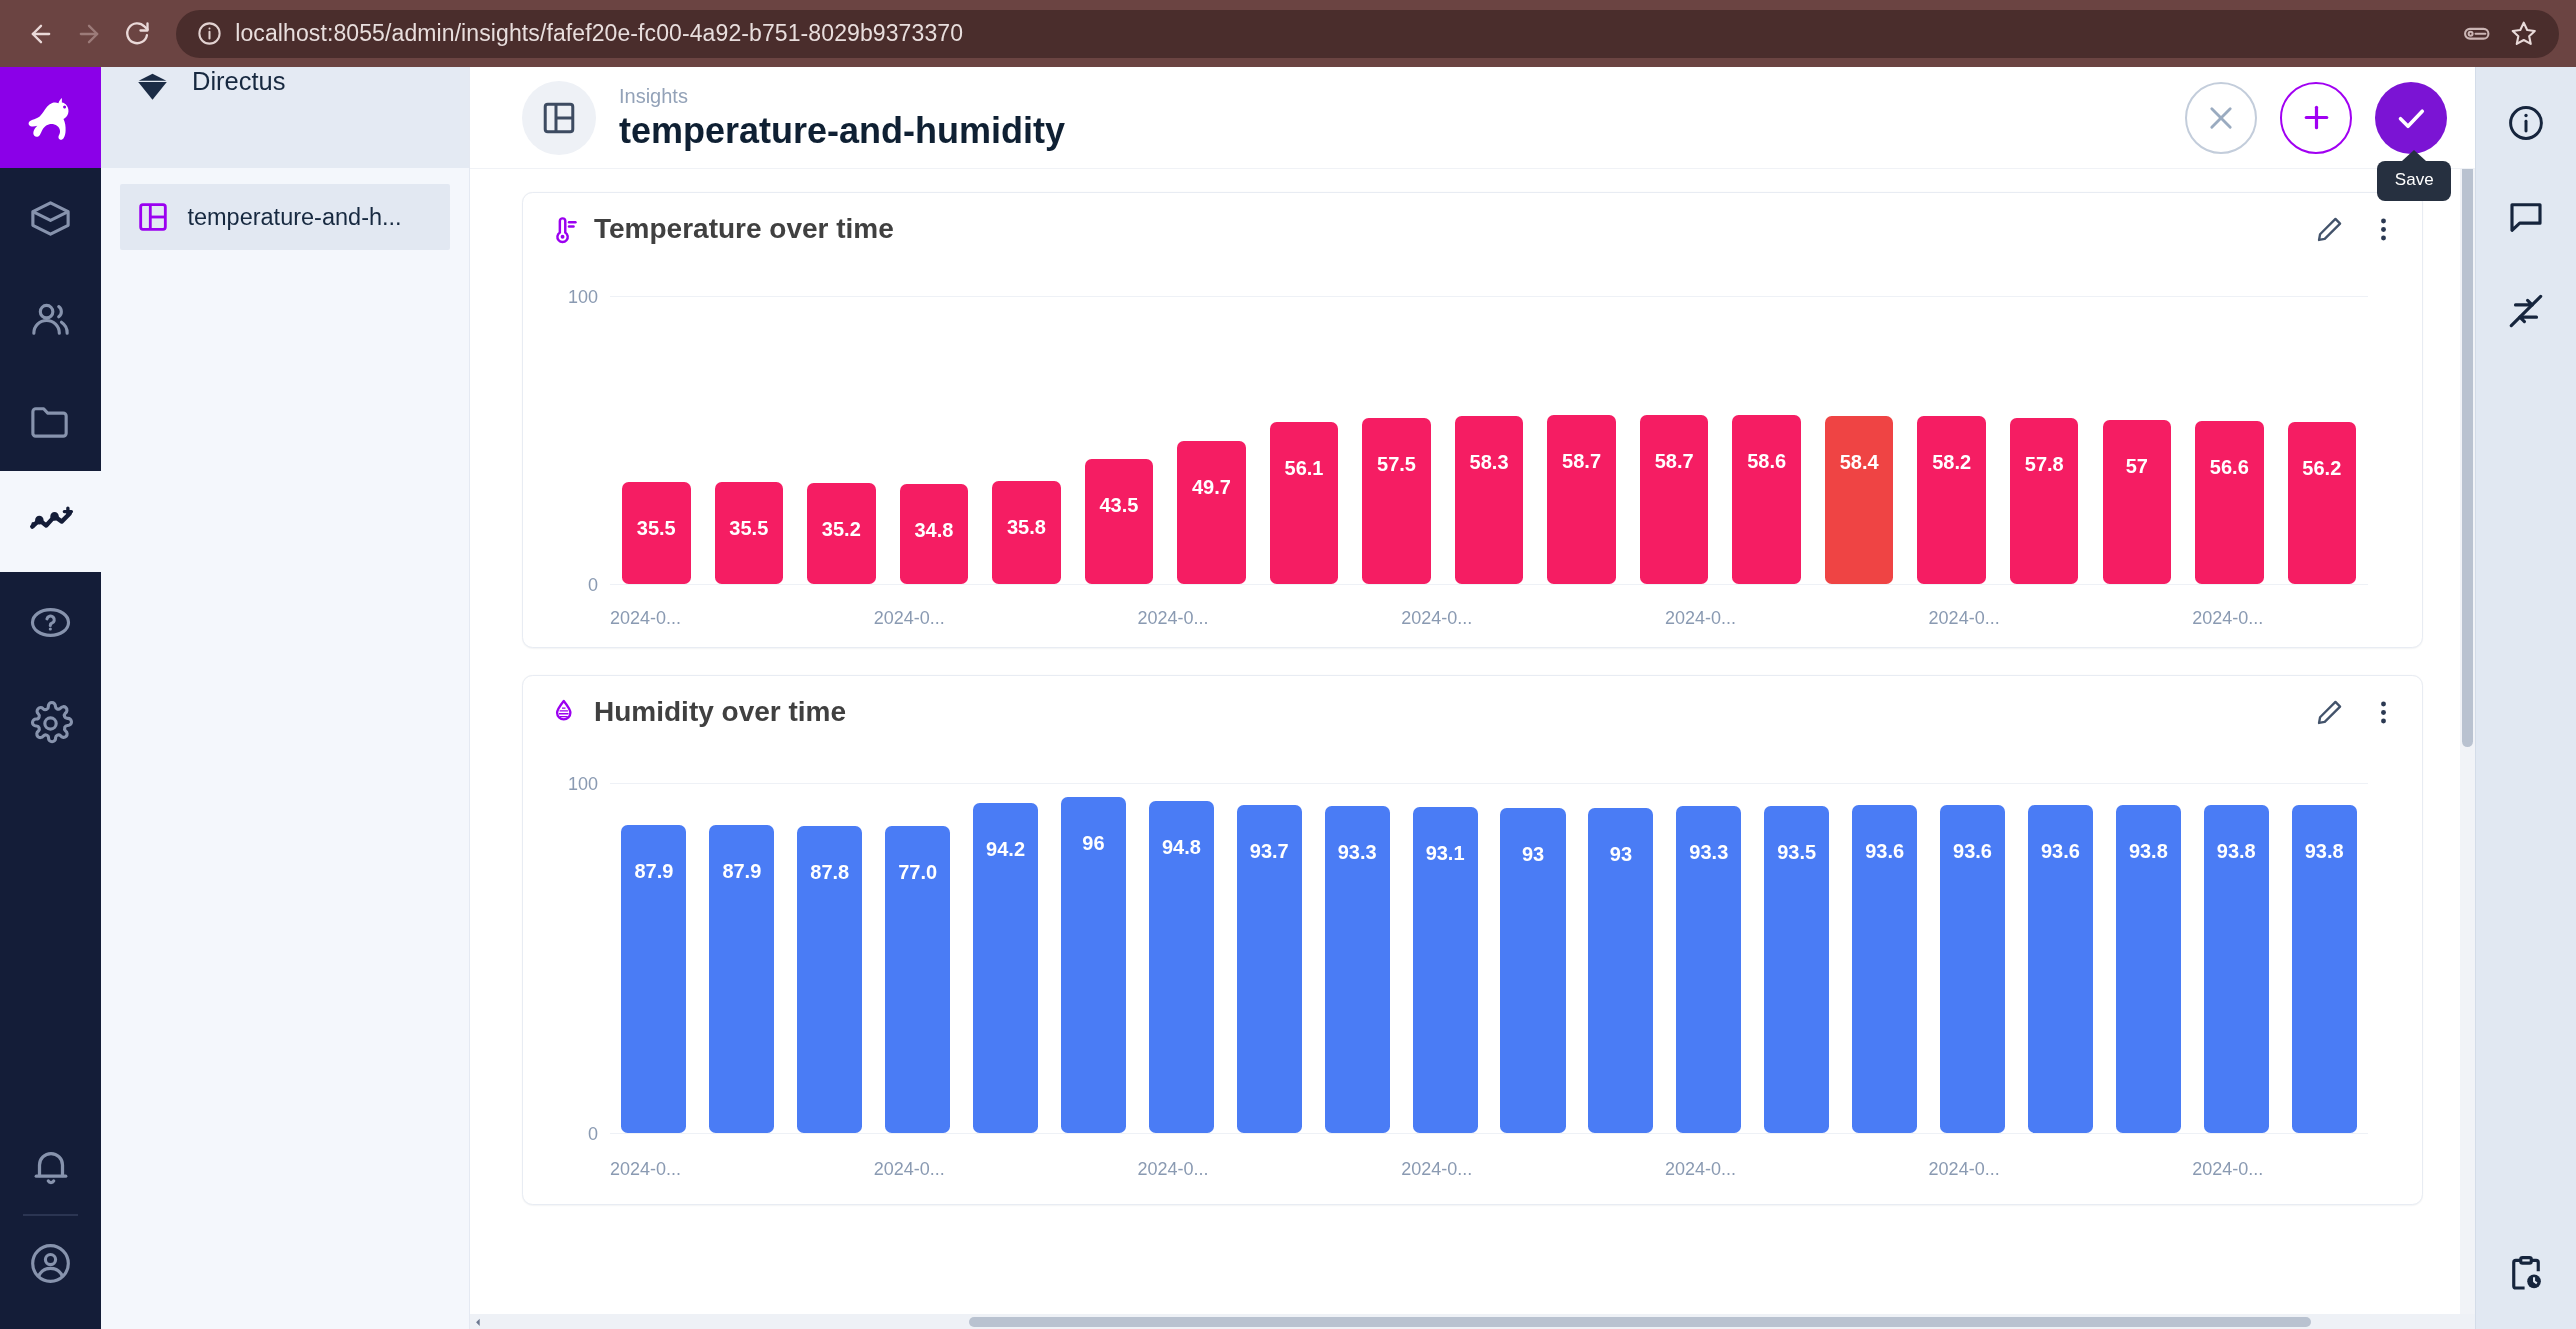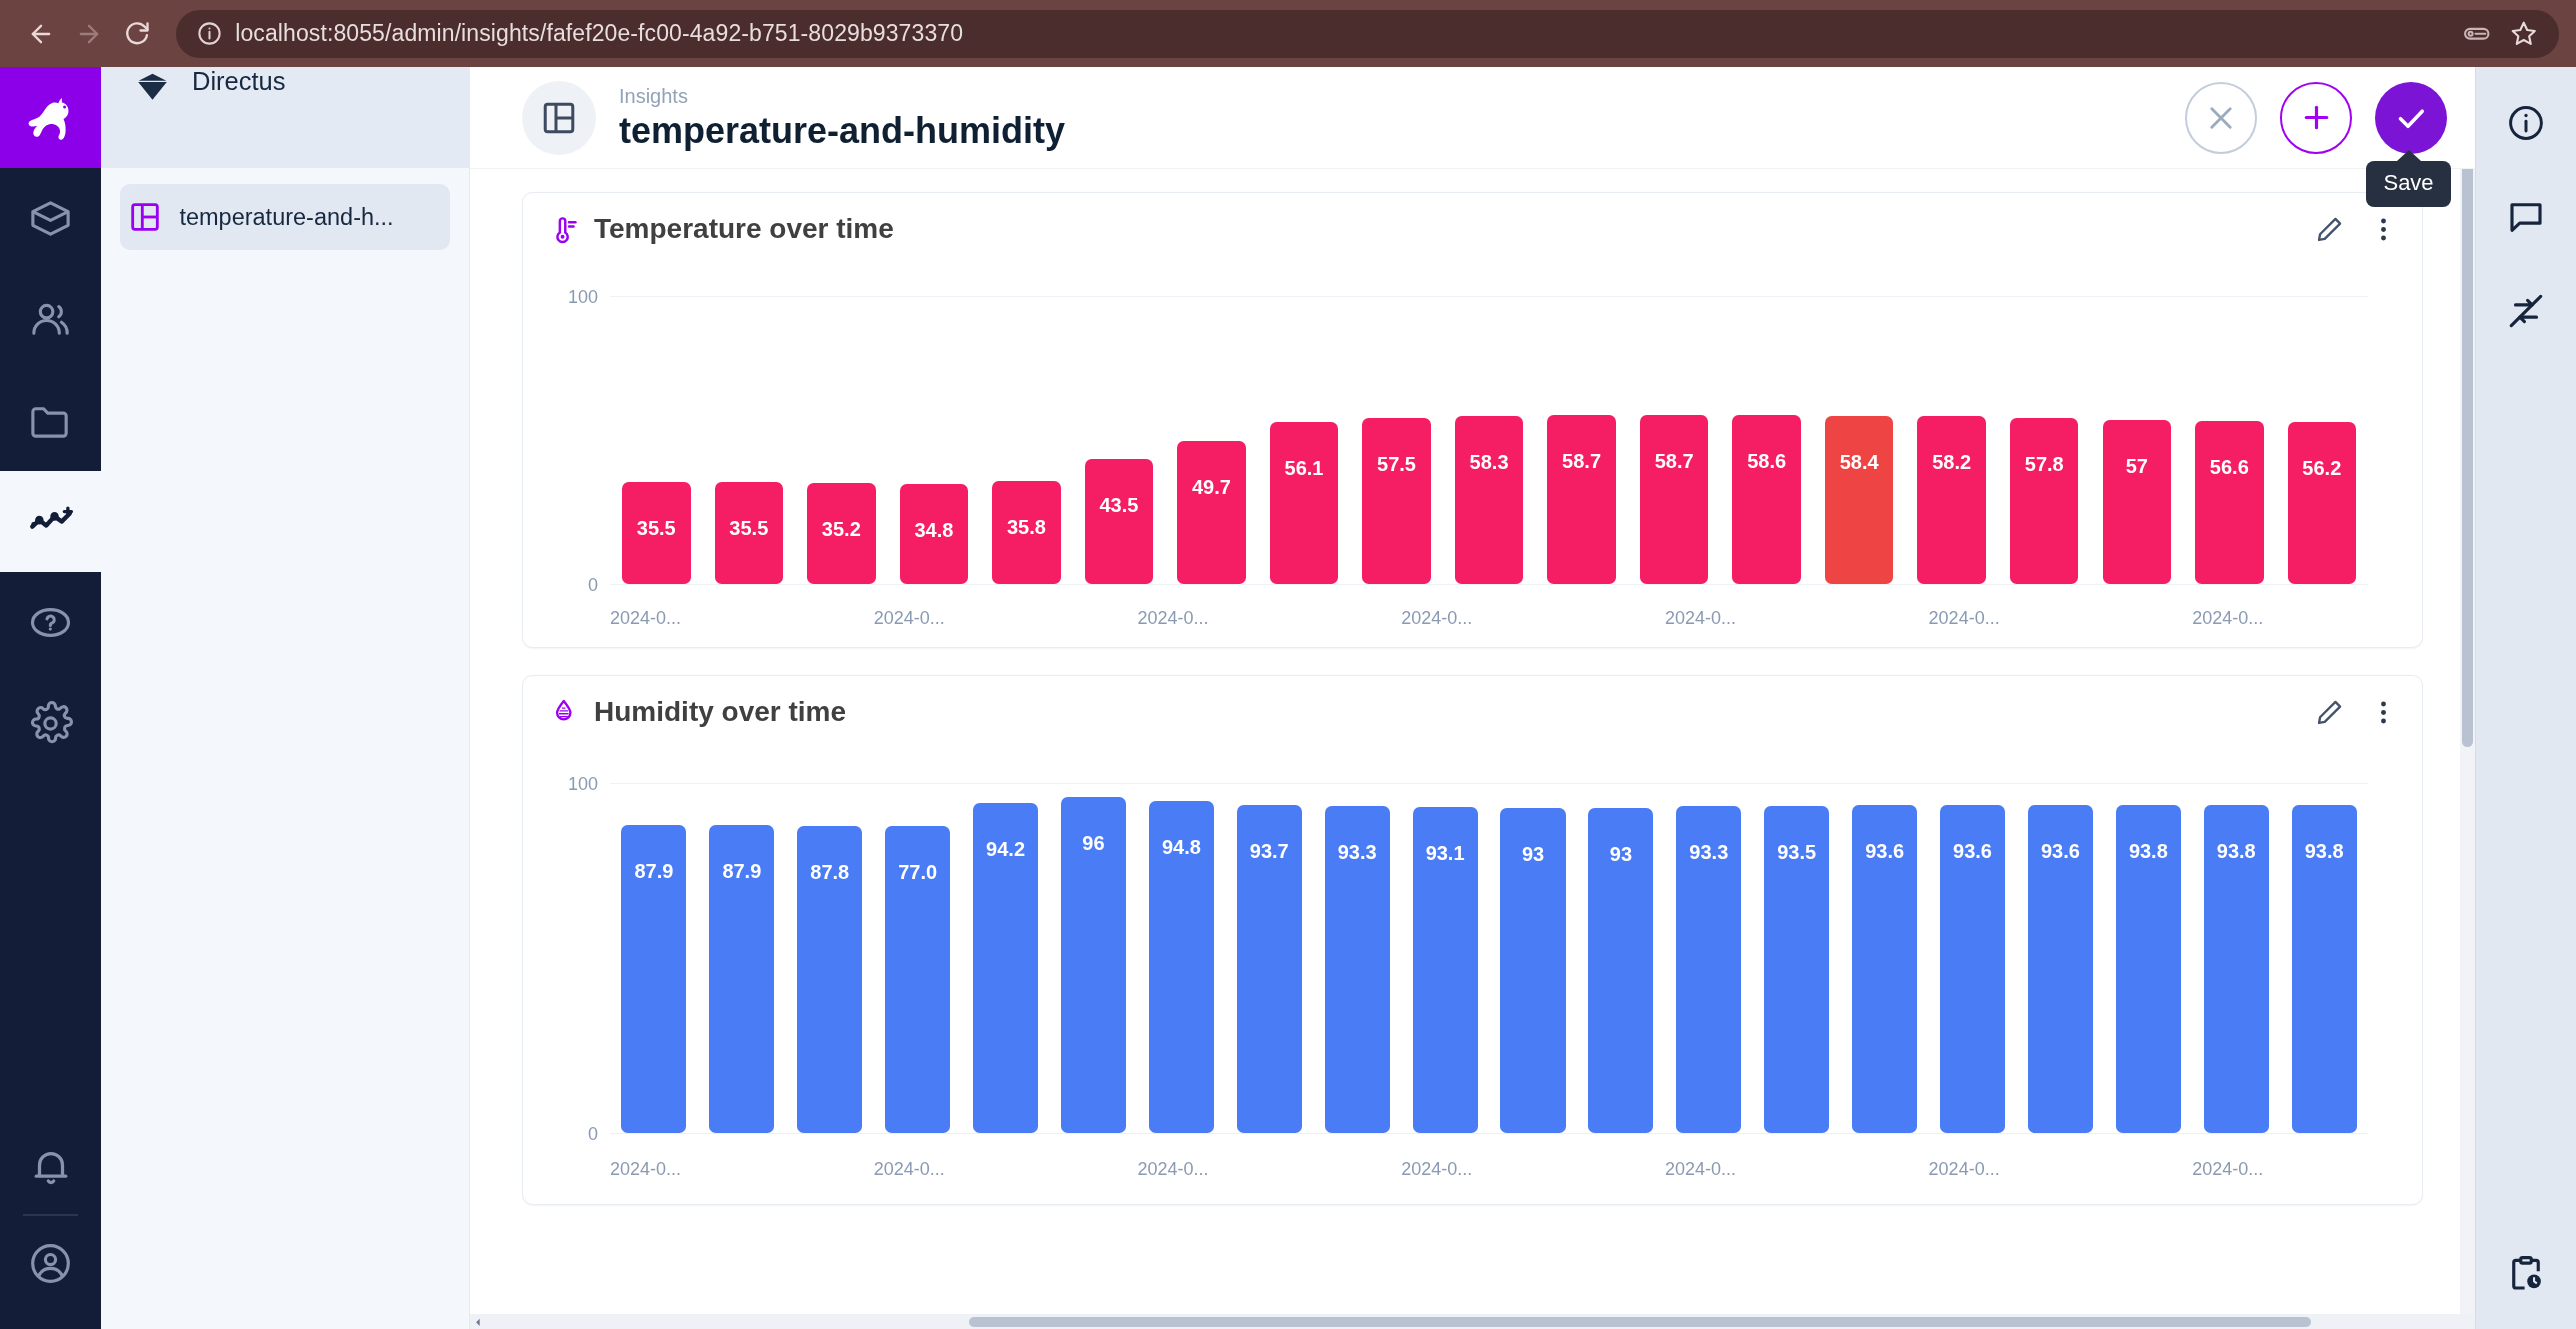--- a/index.html
+++ b/index.html
@@ -97,24 +97,24 @@
     padding-left: 32px;
     gap: 20px;
     flex: 0 0 auto;
   }
   .modnav-title {
     font-size: 25.5px; color: #172940; font-weight: 400;
   }
   .modnav-list { padding: 16px 19px 0 19px; }
   .modnav-item {
     height: 66px;
-    border-radius: 10px;
+    border-radius: 2px;
     display: flex; align-items: center;
     gap: 17.4px;
-    padding: 0 8px;
+    padding: 0 16px;
   }
   .modnav-item.active { background: #e2e8f2; }
   .modnav-item-label {
     font-size: 23.5px; color: #172940;
     white-space: nowrap; overflow: hidden;
   }
 
   
   .main {
     flex: 1 1 auto; height: 100%;
@@ -156,21 +156,21 @@
     border: 2px solid transparent;
   }
   .act-cancel { border-color: #c3cddb; }
   .act-add    { border-color: #a100f2; }
   .act-save   { background: #7b14d4; }
   .tooltip {
     position: absolute;
     top: 79px; right: -4px;
     background: #263040;
     color: #ffffff;
-    font-size: 22px;
+    font-size: 17px;
     padding: 9.4px 17.4px 10.7px 17.4px;
     border-radius: 8px;
     white-space: nowrap;
   }
   .tooltip::before {
     content: ""; position: absolute; top: -10.7px; left: 50%;
     transform: translateX(-50%);
     border-left: 12px solid transparent;
     border-right: 12px solid transparent;
     border-bottom: 11.4px solid #263040;

